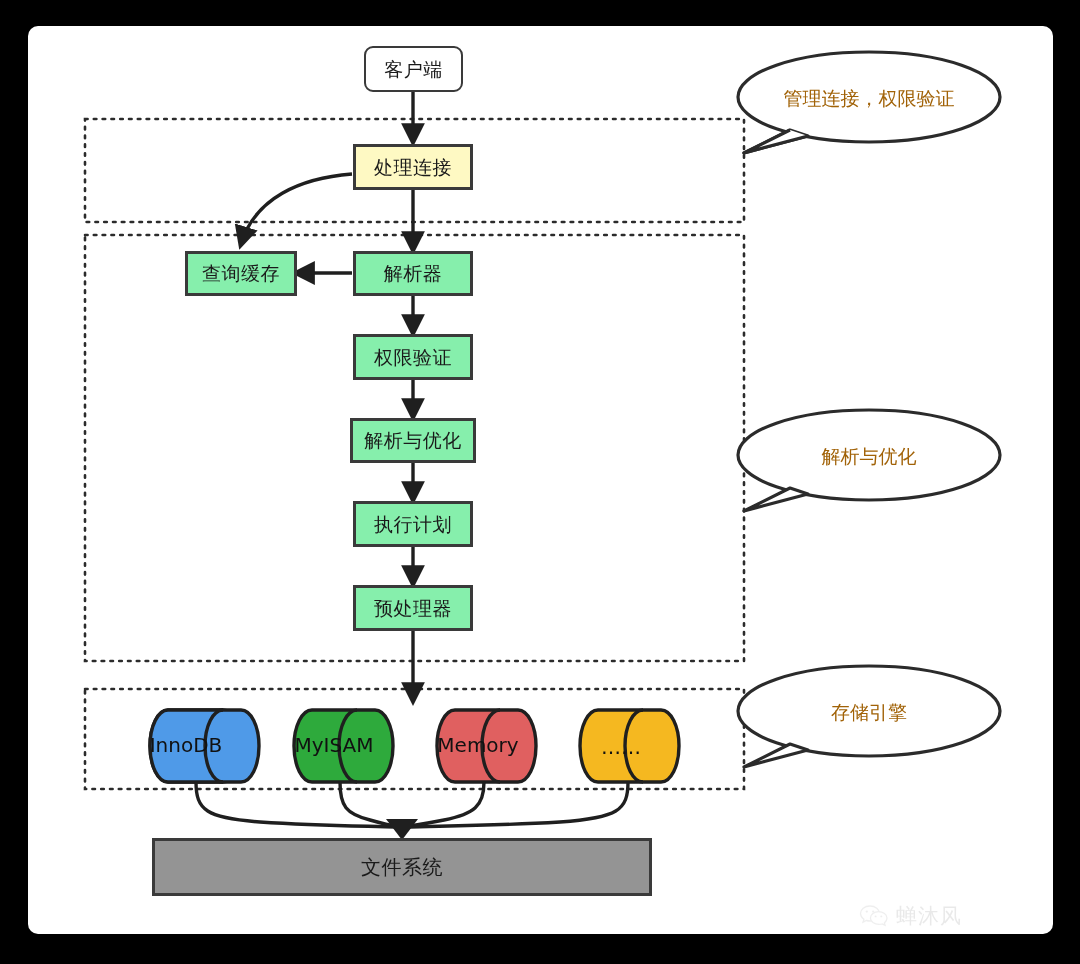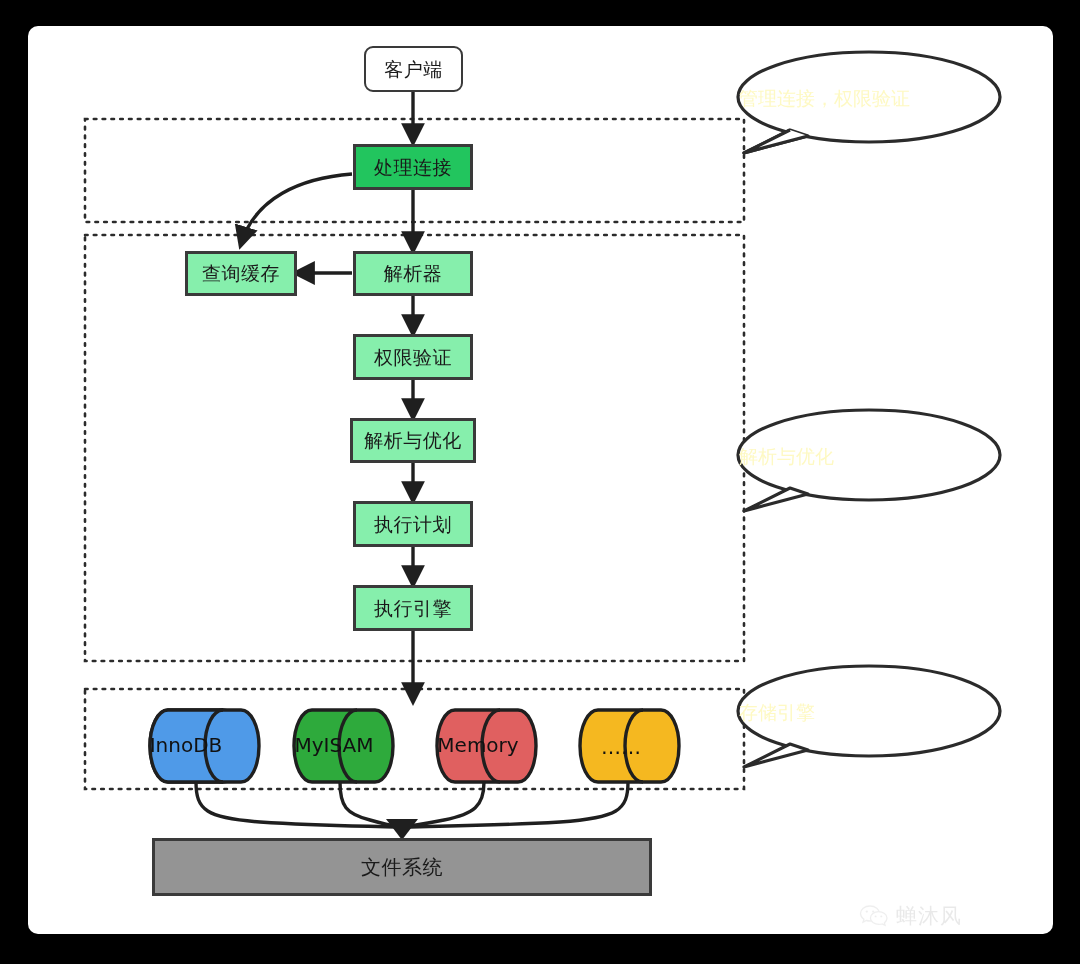--- a/index.html
+++ b/index.html
@@ -47,37 +47,37 @@
     letter-spacing: 0.5px;
     line-height: 1;
     white-space: nowrap;
   }
   .nodebox.client {
     background: #ffffff;
     border-radius: 9px;
     border-width: 2px;
     border-color: #3a3a3a;
   }
-  .nodebox.green { background: #22c55e; justify-content: center; }
+  .nodebox.green { background: #fef9c3; justify-content: center; }
   .nodebox.orange { background: #86efac; }
   .nodebox.gray { background: #949494; }
   .cyl-label {
     position: absolute;
     font-size: 20px;
     color: #111111;
     white-space: nowrap;
     line-height: 1;
   }
   .callout-label {
     position: absolute;
     font-size: 19px;
-    color: #fef9c3;
-    white-space: nowrap;
-    line-height: 1;
-    text-align: left;
+    color: #a16207;
+    white-space: nowrap;
+    line-height: 1;
+    text-align: center;
   }
   #watermark {
     position: absolute;
     right: 34px;
     bottom: 36px;
     display: flex;
     align-items: center;
     gap: 7px;
     opacity: 0.30;
   }
@@ -194,21 +194,21 @@
 
   <div class="nodebox orange" style="left:350px; top:418px; width:126px; height:45px;">
     <span>解析与优化</span>
   </div>
 
   <div class="nodebox orange" style="left:353px; top:501px; width:120px; height:46px;">
     <span>执行计划</span>
   </div>
 
   <div class="nodebox orange" style="left:353px; top:585px; width:120px; height:46px;">
-    <span>执行引擎</span>
+    <span>预处理器</span>
   </div>
 
   <div class="nodebox gray" style="left:152px; top:838px; width:500px; height:58px; font-size:20px;">
     <span>文件系统</span>
   </div>
 
   <div class="cyl-label" style="left:143px; top:735px; width:86px; text-align:center;">InnoDB</div>
   <div class="cyl-label" style="left:291px; top:735px; width:86px; text-align:center;">MyISAM</div>
   <div class="cyl-label" style="left:435px; top:735px; width:86px; text-align:center;">Memory</div>
   <div class="cyl-label" style="left:578px; top:737px; width:86px; text-align:center;">……</div>

